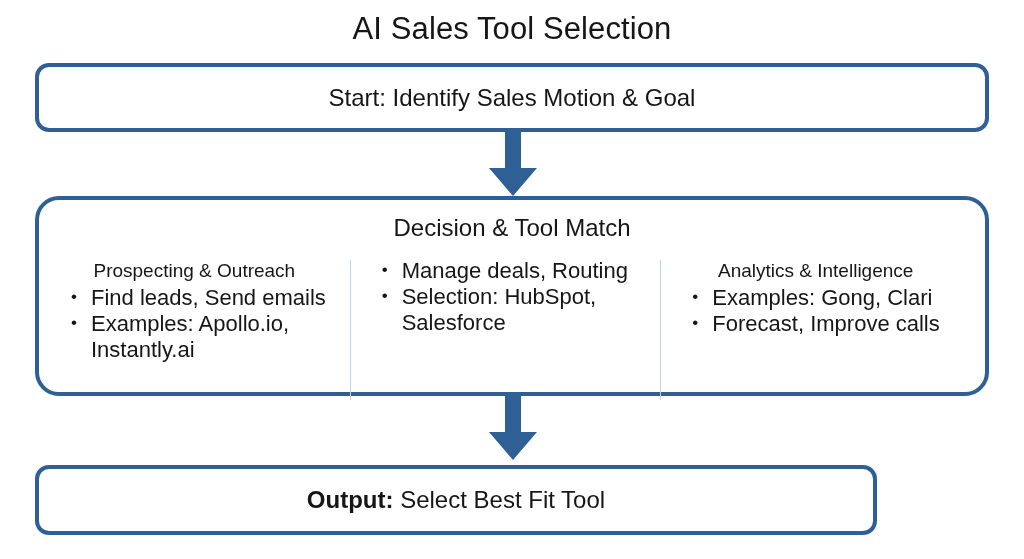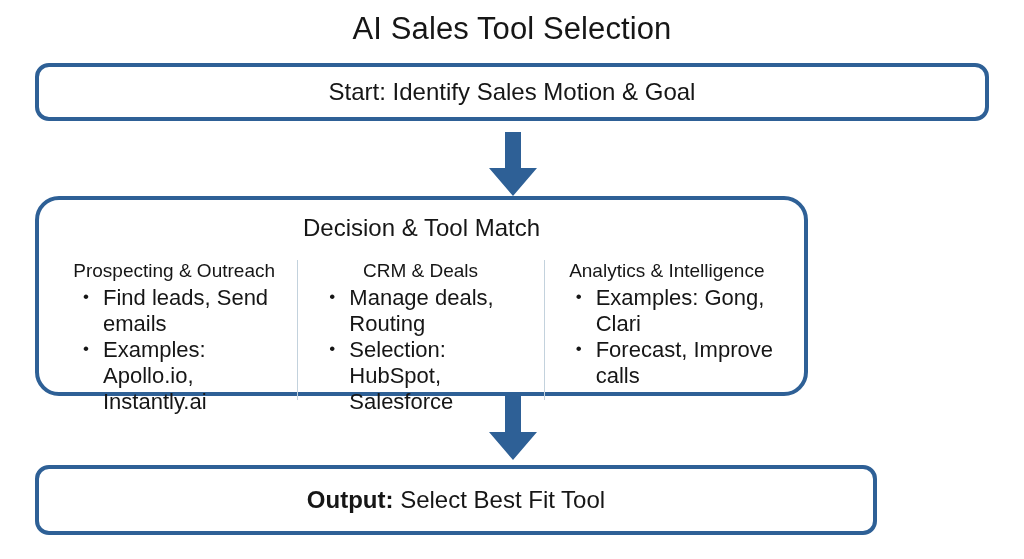--- a/index.html
+++ b/index.html
@@ -35,38 +35,38 @@
     position: absolute;
     box-sizing: border-box;
     background: #ffffff;
     border: 4px solid #2e6096;
   }
 
   .start-box {
     left: 35px;
     top: 63px;
     width: 954px;
-    height: 58px;
+    height: 69px;
     border-radius: 14px;
   }
   .start-box .node-label {
     position: absolute;
     left: 0; right: 0;
     top: 50%;
     transform: translateY(-50%);
     text-align: center;
     font-size: 24px;
     font-weight: 400;
     color: #161616;
   }
 
   .decision-box {
     left: 35px;
     top: 196px;
-    width: 773px;
+    width: 954px;
     height: 200px;
     border-radius: 24px;
   }
   .decision-title {
     position: absolute;
     left: 0; right: 0;
     top: 14px;
     text-align: center;
     font-size: 24px;
     font-weight: 400;
@@ -74,21 +74,20 @@
   }
 
   
   .columns {
     position: absolute;
     left: 0;
     right: 14px;
     top: 58px;
     height: 136px;
     display: flex;
-    margin-left: 12px;
   }
   .column {
     position: relative;
     flex: 1 1 0;
     padding: 0 10px;
     box-sizing: border-box;
   }
   .column + .column::before {
     content: "";
     position: absolute;
@@ -182,21 +181,20 @@
 
     <div class="column">
       <div class="col-title">Prospecting &amp; Outreach</div>
       <ul class="bullets">
         <li>Find leads, Send emails</li>
         <li>Examples: Apollo.io, Instantly.ai</li>
       </ul>
     </div>
 
     <div class="column">
-      <div class="col-title">CRM &amp; Deals</div>
       <ul class="bullets">
         <li>Manage deals, Routing</li>
         <li>Selection: HubSpot, Salesforce</li>
       </ul>
     </div>
 
     <div class="column">
       <div class="col-title">Analytics &amp; Intelligence</div>
       <ul class="bullets">
         <li>Examples: Gong, Clari</li>

